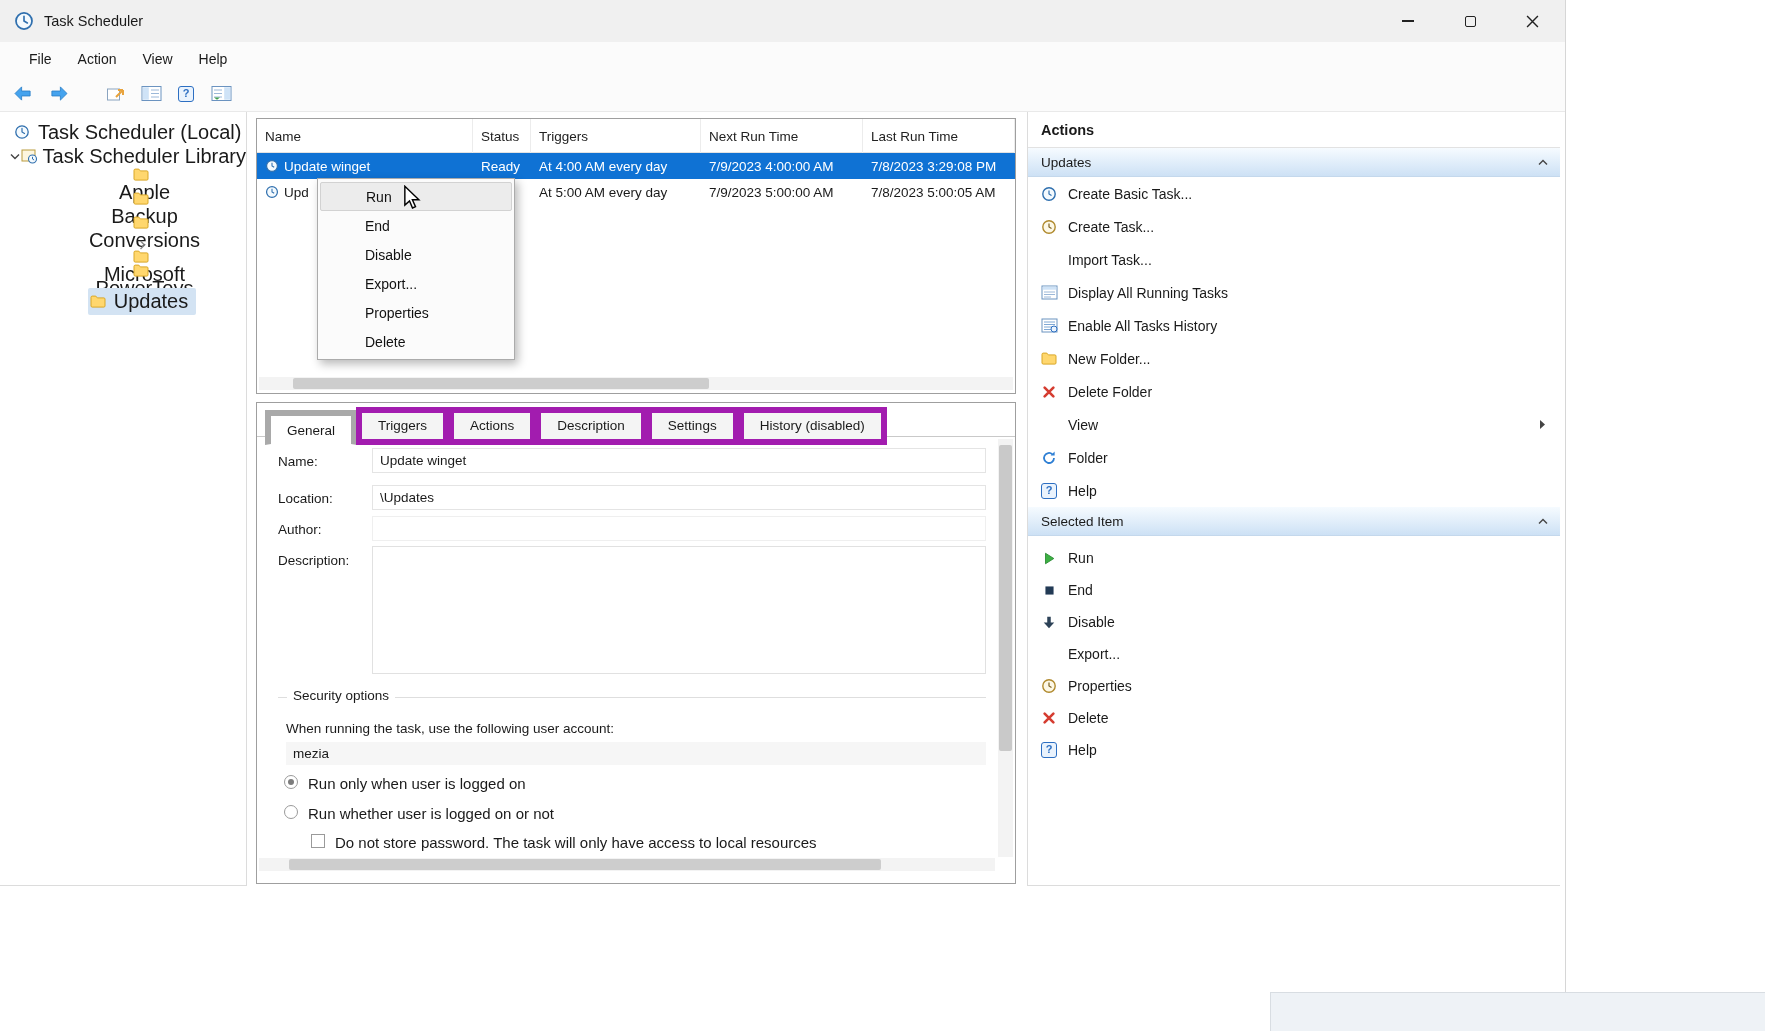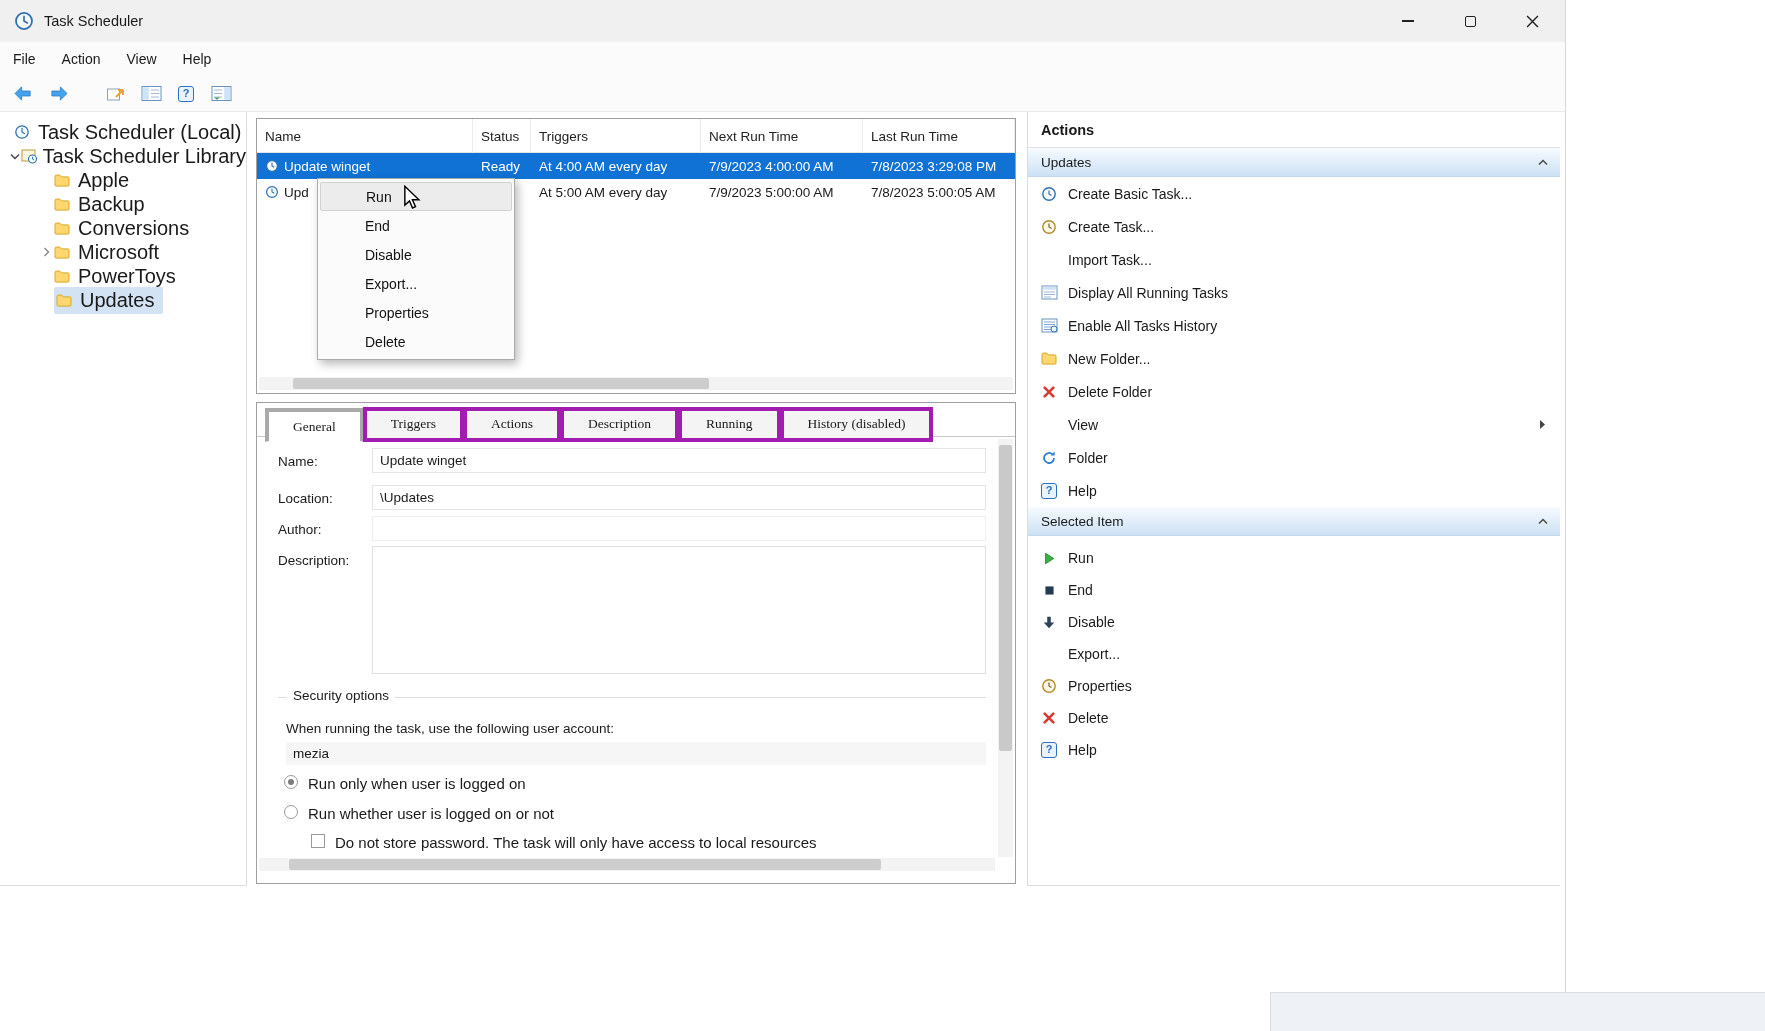--- a/index.html
+++ b/index.html
@@ -10,33 +10,33 @@
   
   .window { position:absolute; left:0; top:0; width:1566px; height:1031px; background:#fff; border-right:1px solid #d6d6d6; }
   .titlebar { position:absolute; left:0; top:0; right:0; height:42px; background:#f0f0f0; display:flex; align-items:center; }
   .title-icon { margin-left:14px; display:flex; }
   .title-text { margin-left:10px; font-size:14.5px; }
   .win-controls { position:absolute; right:2px; top:0; height:42px; display:flex; }
   .win-btn { width:62px; height:42px; display:flex; align-items:center; justify-content:center; }
   .min-glyph { width:12px; height:1.6px; background:#222; }
   .max-glyph { width:11px; height:11px; border:1.4px solid #222; border-radius:2px; }
 
-  .menubar { position:absolute; left:0; top:42px; right:0; height:34px; background:#fbfbfb; display:flex; align-items:center; padding-left:0; }
+  .menubar { position:absolute; left:0; top:42px; right:0; height:34px; background:#fbfbfb; display:flex; align-items:center; padding-left:16px; }
   .menu-item { padding:6px 13px; font-size:14px; }
 
   .toolbar { position:absolute; left:0; top:76px; right:0; height:36px; background:#fbfbfb; border-bottom:1px solid #e9e9e9; display:flex; align-items:center; gap:9px; padding-left:10px; }
   .tool-btn { width:26px; height:26px; display:flex; align-items:center; justify-content:center; }
 
   
   .tree-panel { position:absolute; left:0; top:112px; width:247px; height:774px; background:#fff; border-right:1px solid #dcdcdc; border-bottom:1px solid #dcdcdc; padding-top:8px; }
   .trow { height:24px; display:flex; align-items:center; font-size:20px; white-space:nowrap; }
   .chev { width:16px; display:flex; justify-content:center; align-items:center; }
   .ticon { width:19px; display:flex; align-items:center; }
   .tlabel { margin-left:5px; }
-  .folder-row { padding-left:38px; }
+  .folder-row { padding-left:38px;flex-direction:column; }
   .sel-wrap { display:flex; align-items:center; background:#d3e3f3; padding:2px 8px 2px 2px; border-radius:2px; }
 
   
   .task-box { position:absolute; left:256px; top:118px; width:760px; height:276px; border:1px solid #9f9f9f; background:#fff; }
   .tl-header { position:absolute; left:0; top:0; right:0; height:34px; border-bottom:1px solid #e3e3e3; background:#fff; }
   .tl-col { position:absolute; top:0; height:34px; display:flex; align-items:center; padding-left:8px; font-size:13.5px; color:#222; border-right:1px solid #ececec; }
   .tl-row { position:absolute; left:0; right:0; height:26px; font-size:13.5px; }
   .tl-row .cell { position:absolute; top:0; height:26px; display:flex; align-items:center; padding-left:8px; white-space:nowrap; }
   .tl-row.selected { background:#0f72d4; color:#ffffff; }
   .row-clock { margin-right:5px; display:flex; }
@@ -47,21 +47,21 @@
   .context-menu { position:absolute; left:317px; top:178px; width:198px; background:#fbfbfb; border:1px solid #ababab; box-shadow:3px 4px 9px rgba(0,0,0,.28); z-index:50; padding:3px 2px; }
   .cm-item { height:29px; display:flex; align-items:center; padding-left:45px; font-size:14px; color:#111; }
   .cm-item.hl { background:#ececec; border:1px solid #d2d2d2; border-radius:2px; }
 
   .cursor { position:absolute; left:402px; top:185px; z-index:60; }
 
   
   .detail-box { position:absolute; left:256px; top:402px; width:760px; height:482px; border:1px solid #9f9f9f; background:#fff; }
   .tabline { position:absolute; left:0; right:0; top:33px; height:1px; background:#c9c9c9; }
   .tabs { position:absolute; left:8px; top:4px; display:flex; align-items:flex-end; z-index:2; }
-  .tab { padding:5px 24px 6px; font-size:13.5px; border:4px solid #a21caf; background:#f4f4f4; margin-right:-1px;font-family:Liberation Serif, serif; }
+  .tab { padding:5px 16px 6px; font-size:13.5px; border:6px solid #a21caf; background:#f4f4f4; margin-right:-1px; }
   .tab.active { background:#fff; border-color:#a9a9a9; border-bottom:1px solid #fff; padding-top:7px; }
   .flabel { position:absolute; left:21px; font-size:13.5px; color:#1a1a1a; }
   .fbox { position:absolute; left:115px; width:614px; height:25px; border:1px solid #e4e4e4; background:#fff; font-size:13.5px; display:flex; align-items:center; padding-left:7px; }
   .descbox { position:absolute; left:115px; top:143px; width:614px; height:128px; border:1px solid #e1e1e1; background:#fff; }
   .group-line { position:absolute; left:21px; top:294px; width:708px; height:1px; background:#dedede; }
   .group-label { position:absolute; left:30px; top:285px; background:#fff; padding:0 6px; font-size:13.5px; z-index:2; }
   .sec-text { position:absolute; left:29px; font-size:13.5px; }
   .account-box { position:absolute; left:29px; top:339px; width:700px; height:23px; background:#f6f6f6; font-size:13.5px; display:flex; align-items:center; padding-left:7px; }
   .radio { position:absolute; left:27px; width:14px; height:14px; border:1px solid #9a9a9a; border-radius:50%; background:#fff; }
   .radio.sel::after { content:""; position:absolute; inset:3px; background:#7c7c7c; border-radius:50%; }
@@ -297,21 +297,21 @@
     </div>
   </div>
 
   <div class="detail-box">
     <div class="tabline"></div>
     <div class="tabs">
       <div class="tab active">General</div>
       <div class="tab">Triggers</div>
       <div class="tab">Actions</div>
       <div class="tab">Description</div>
-      <div class="tab">Running</div>
+      <div class="tab">Settings</div>
       <div class="tab">History (disabled)</div>
     </div>
 
     <div class="flabel" style="top:51px">Name:</div>
     <div class="fbox" style="top:45px">Update winget</div>
 
     <div class="flabel" style="top:88px">Location:</div>
     <div class="fbox" style="top:82px">\Updates</div>
 
     <div class="flabel" style="top:119px">Author:</div>

